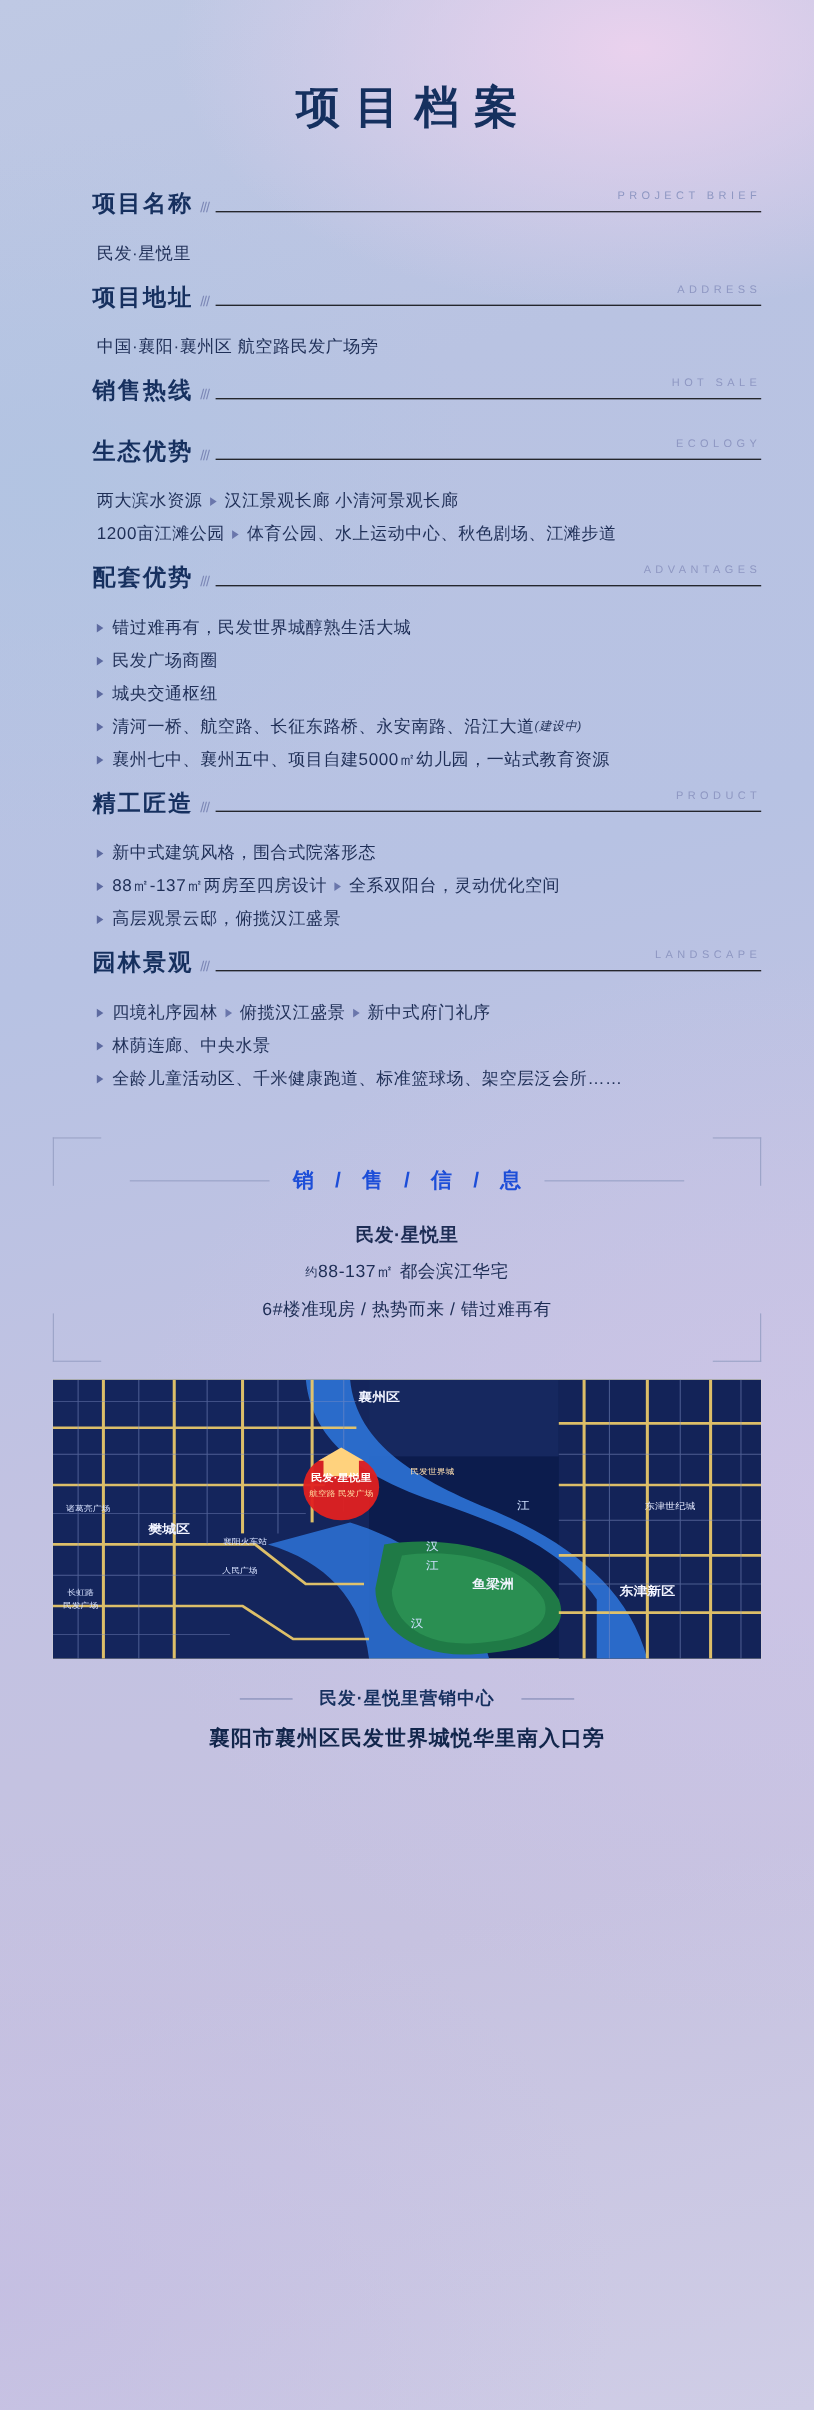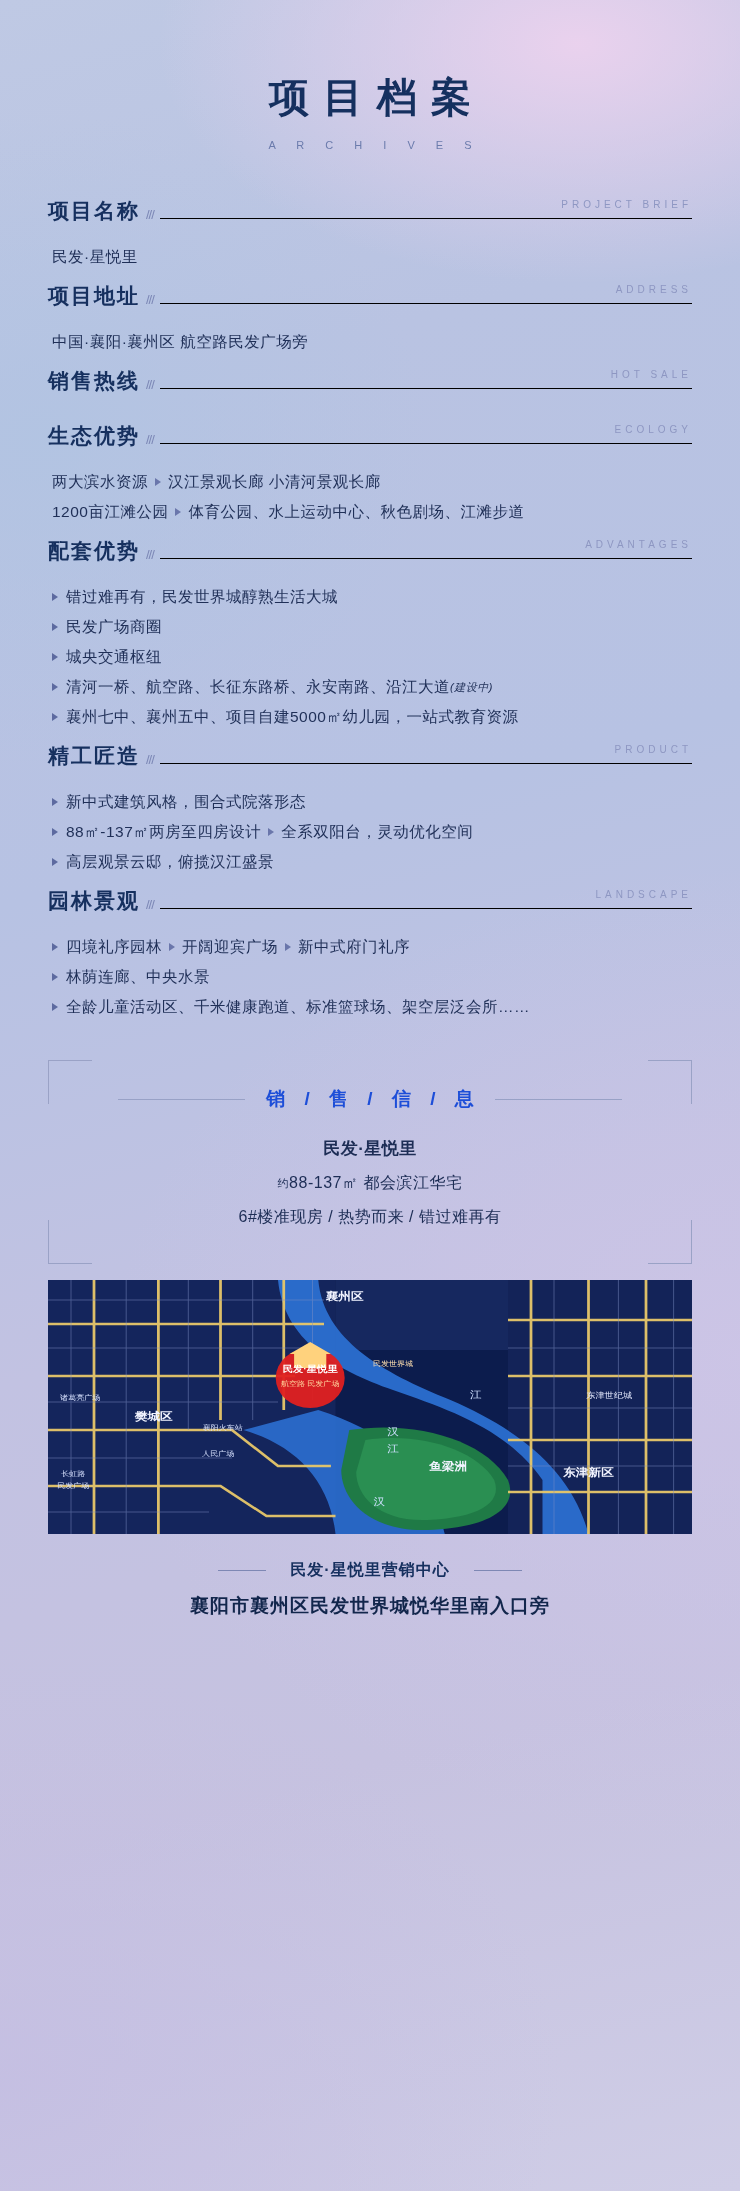--- a/index.html
+++ b/index.html
@@ -25,21 +25,21 @@
     font-size:40px;letter-spacing:14px;font-weight:700;color:#15305f;
     text-indent:14px;
   }
   .title-sub{
     margin-top:14px;font-size:11px;letter-spacing:9px;color:#6b7bac;
     text-indent:9px;
   }
 
   
   .content{padding:0 48px;margin-top:46px;}
-  .sec{margin-bottom:6px;}
+  .sec{margin-bottom:6px;margin-left:36px;}
   .sec-head{
     display:flex;align-items:flex-end;gap:6px;position:relative;
     padding-bottom:7px;
   }
   .sec-title{
     font-size:21px;font-weight:700;color:#16305f;letter-spacing:2px;white-space:nowrap;
   }
   .slashes{
     font-size:13px;color:#7b86b5;letter-spacing:-1px;white-space:nowrap;
     transform:translateY(-3px);
@@ -91,21 +91,20 @@
   .foot-name{font-size:16px;font-weight:700;color:#16305f;letter-spacing:1px;}
   .foot-addr{margin-top:12px;font-size:19px;font-weight:700;color:#12264c;letter-spacing:1px;}
 </style>
 </head>
 <body>
 
 <div class="page">
 
   <div class="title-block">
     <div class="title-main">项目档案</div>
-    <div class="title-sub">A R C H I V E S</div>
   </div>
 
   <div class="content" id="sections-root">
       <div class="sec">
         <div class="sec-head">
           <div class="sec-title">项目名称</div>
           <div class="slashes">/// </div>
           <div class="sec-rule">
             <div class="sec-en">PROJECT BRIEF</div>
           </div>
@@ -224,21 +223,21 @@
           <div class="slashes">/// </div>
           <div class="sec-rule">
             <div class="sec-en">LANDSCAPE</div>
           </div>
         </div>
         <div class="sec-body">
           <div class="line">
             <span class="tri"></span>
             <span>四境礼序园林</span>
             <span class="tri small"></span>
-            <span>开阔迎宾广场</span>
+            <span>俯揽汉江盛景</span>
             <span class="tri small"></span>
             <span>新中式府门礼序</span>
           </div>
           <div class="line">
             <span class="tri"></span>
             <span>林荫连廊、中央水景</span>
           </div>
           <div class="line">
             <span class="tri"></span>
             <span>全龄儿童活动区、千米健康跑道、标准篮球场、架空层泛会所……</span>

